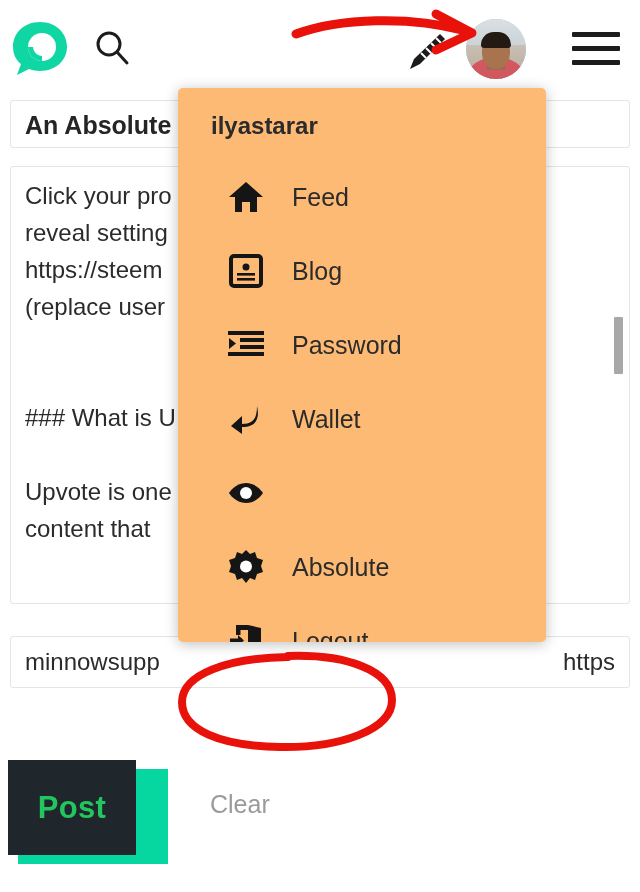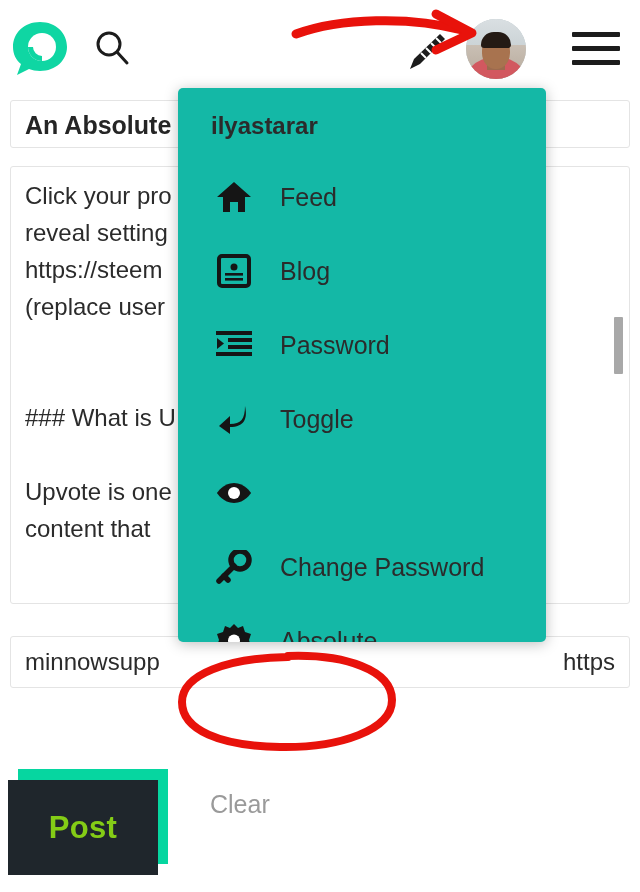--- a/index.html
+++ b/index.html
@@ -130,49 +130,49 @@
     white-space: nowrap; overflow: hidden;
   }
 
   
   #post-shadow {
     position: absolute; left: 18px; top: 769px;
     width: 150px; height: 95px;
     background: #06d6a0;
   }
   #post-button {
-    position: absolute; left: 8px; top: 780px;
-    width: 150px; height: 95px;
+    position: absolute; left: 8px; top: 760px;
+    width: 128px; height: 95px;
     background: #1f262c;
-    color: #84cc16;
+    color: #22c55e;
     font-size: 31px; font-weight: bold;
     display: flex; align-items: center; justify-content: center;
     letter-spacing: 0.3px;
   }
   #clear-link {
     position: absolute; left: 210px; top: 790px;
     font-size: 25px; color: #9a9a9a;
   }
 
   
   #user-menu {
     position: absolute; left: 178px; top: 88px;
     width: 368px; height: 554px;
-    background: #14b8a6;
+    background: #fdba74;
     border-radius: 5px;
     box-shadow: 0 2px 14px rgba(0,0,0,0.26);
     z-index: 20;
     overflow: hidden;
   }
   #menu-username {
     position: absolute; left: 33px; top: 24px;
     font-size: 24px; font-weight: bold; color: #2b2b2b;
   }
   #menu-items {
-    position: absolute; left: 0; top: 72px;
+    position: absolute; left: 12px; top: 72px;
     width: 368px;
   }
   .menu-item {
     display: flex; align-items: center;
     height: 74px;
     padding-left: 33px;
   }
   .menu-item .mi-icon {
     width: 46px; height: 40px;
     display: flex; align-items: center; justify-content: center;
@@ -308,44 +308,34 @@
         </span>
         <span class="mi-label">Password</span>
       </div>
 
       <div class="menu-item">
         <span class="mi-icon">
           <svg width="34" height="32" viewBox="0 0 34 32">
             <path d="M28 3 C28 16 24 21 13 21 L13 13 L2 23 L13 31 L13 24 C27 24 31 16 28 3 Z" fill="#151515"></path>
           </svg>
         </span>
-        <span class="mi-label">Toggle</span>
+        <span class="mi-label">Wallet</span>
       </div>
 
 
       <div class="menu-item">
         <span class="mi-icon">
           <svg width="38" height="24" viewBox="0 0 38 24">
             <path d="M19 2 C30 2 36 12 36 12 C36 12 30 22 19 22 C8 22 2 12 2 12 C2 12 8 2 19 2 Z" fill="#151515"></path>
             <circle cx="19" cy="12" r="6" fill="#ffffff"></circle>
             <path d="M19 6 A6 6 0 0 0 19 18 A4.5 4.5 0 0 1 19 6 Z" fill="#151515"></path>
           </svg>
         </span>
       </div>
 
-      <div class="menu-item">
-        <span class="mi-icon">
-          <svg width="36" height="34" viewBox="0 0 36 34">
-            <circle cx="24" cy="10" r="9" fill="none" stroke="#151515" stroke-width="5.5"></circle>
-            <path d="M18 16 L3 31" stroke="#151515" stroke-width="5.5" stroke-linecap="round"></path>
-            <path d="M8 26 L12 30" stroke="#151515" stroke-width="5.5" stroke-linecap="round"></path>
-          </svg>
-        </span>
-        <span class="mi-label">Change Password</span>
-      </div>
 
       <div class="menu-item">
         <span class="mi-icon">
           <svg width="34" height="34" viewBox="0 0 34 34">
             <path d="M17 0 L21 4 L26 2 L28 8 L34 10 L32 16 L34 22 L28 24 L26 30 L21 28 L17 33 L13 28 L8 30 L6 24 L0 22 L2 16 L0 10 L6 8 L8 2 L13 4 Z" fill="#151515"></path>
             <circle cx="17" cy="16.5" r="6" fill="#ffffff"></circle>
           </svg>
         </span>
         <span class="mi-label">Absolute</span>
       </div>

